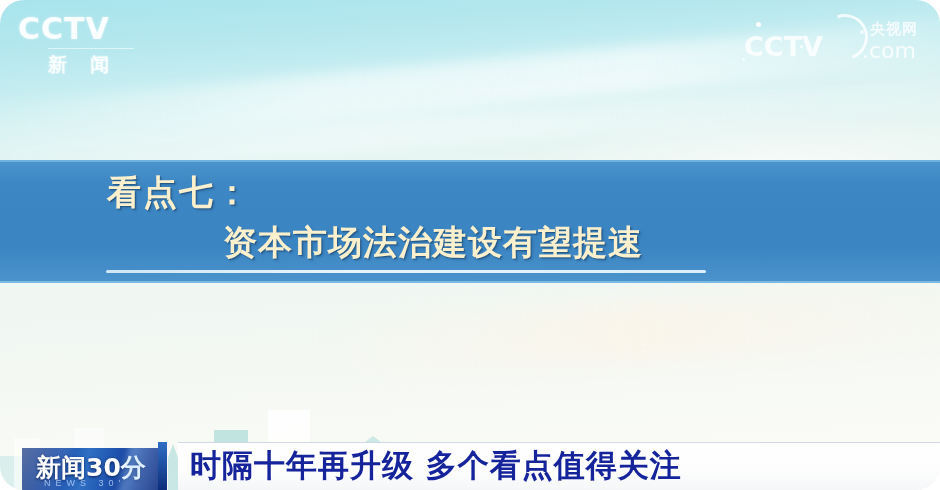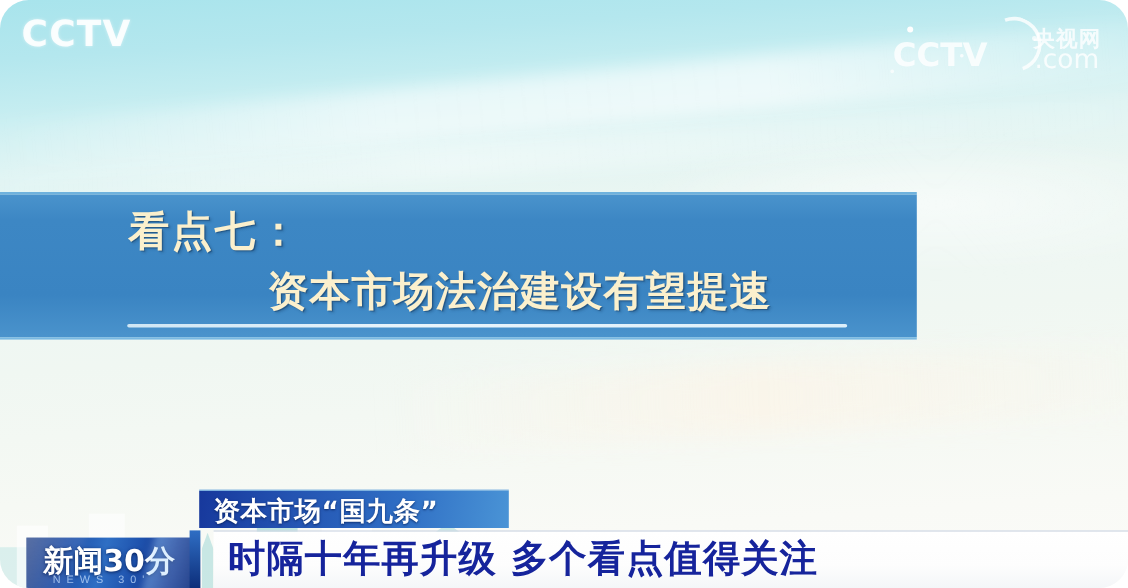--- a/index.html
+++ b/index.html
@@ -90,36 +90,36 @@
     position:absolute; right:56px; top:2px;
     width:46px; height:46px;
     border:3px solid rgba(255,255,255,.8);
     border-radius:50%;
     border-bottom-color:transparent;
     border-left-color:transparent;
     transform:rotate(25deg);
   }
   .cctvcom .cn {
     position:absolute; right:6px; top:8px;
-    font-size:18px; letter-spacing:1px; font-weight:bold;
+    font-size:15px; letter-spacing:1px; font-weight:bold;
   }
   .cctvcom .cc2 {
     position:absolute; left:0; bottom:4px;
     font-size:27px; font-weight:bold; letter-spacing:0px;
     font-family:"DejaVu Sans", sans-serif;
   }
   .cctvcom .dotcom {
     position:absolute; right:8px; bottom:3px;
     font-size:22px; font-weight:normal;
     font-family:"DejaVu Sans", sans-serif;
   }
 
   
   .banner {
-    position:absolute; left:0; top:160px; width:764px; height:123px;
+    position:absolute; left:0; top:160px; width:940px; height:123px;
     background:linear-gradient(180deg,#4a93cc 0%, #3d87c4 18%, #3a84c2 70%, #4a93cc 100%);
     border-top:2px solid #6fb2dd;
     border-bottom:2px solid #79b9e2;
   }
   .banner .line1 {
     position:absolute; left:107px; top:8px;
     font-size:34px; font-weight:bold;
     color:#fbf0cd;
     letter-spacing:2px;
     text-shadow:1px 1px 0 rgba(30,70,110,.55), 2px 2px 2px rgba(20,60,100,.3);
@@ -215,20 +215,21 @@
 
   <div class="sparkle" style="left:756px;top:22px;width:5px;height:5px;"></div>
   <div class="sparkle" style="left:800px;top:45px;width:3px;height:3px;opacity:.8;"></div>
   <div class="sparkle" style="left:742px;top:58px;width:3px;height:3px;opacity:.7;"></div>
   <div class="sparkle" style="left:860px;top:30px;width:4px;height:4px;opacity:.7;"></div>
 
   <div class="cctv13">
     <div class="row1">
       <div class="cc">CCTV</div>
     </div>
+    <div class="row2">新 闻</div>
   </div>
 
   <div class="cctvcom">
     <div class="arc"></div>
     <div class="cn">央视网</div>
     <div class="cc2">CCTV</div>
     <div class="dotcom">.com</div>
   </div>
 
   <div class="banner">
@@ -258,22 +259,19 @@
     <div class="bldg" style="left:492px;width:28px;height:30px;background:rgba(150,215,215,.18);"></div>
     <div class="bldg" style="left:560px;width:34px;height:18px;background:rgba(255,255,255,.28);"></div>
     <div class="bldg" style="left:640px;width:26px;height:24px;background:rgba(150,215,215,.15);"></div>
   </div>
 
   <div class="logo30">
     <div class="zh">新闻30分</div>
     <div class="en">NEWS 30'</div>
   </div>
 
-  <div class="subbar">
-    <span>资本市场“国九条”</span>
-  </div>
 
   <div class="headline-accent"></div>
   <div class="headline">
     <span>时隔十年再升级 多个看点值得关注</span>
   </div>
 
 </div>
 
 </body></html>

